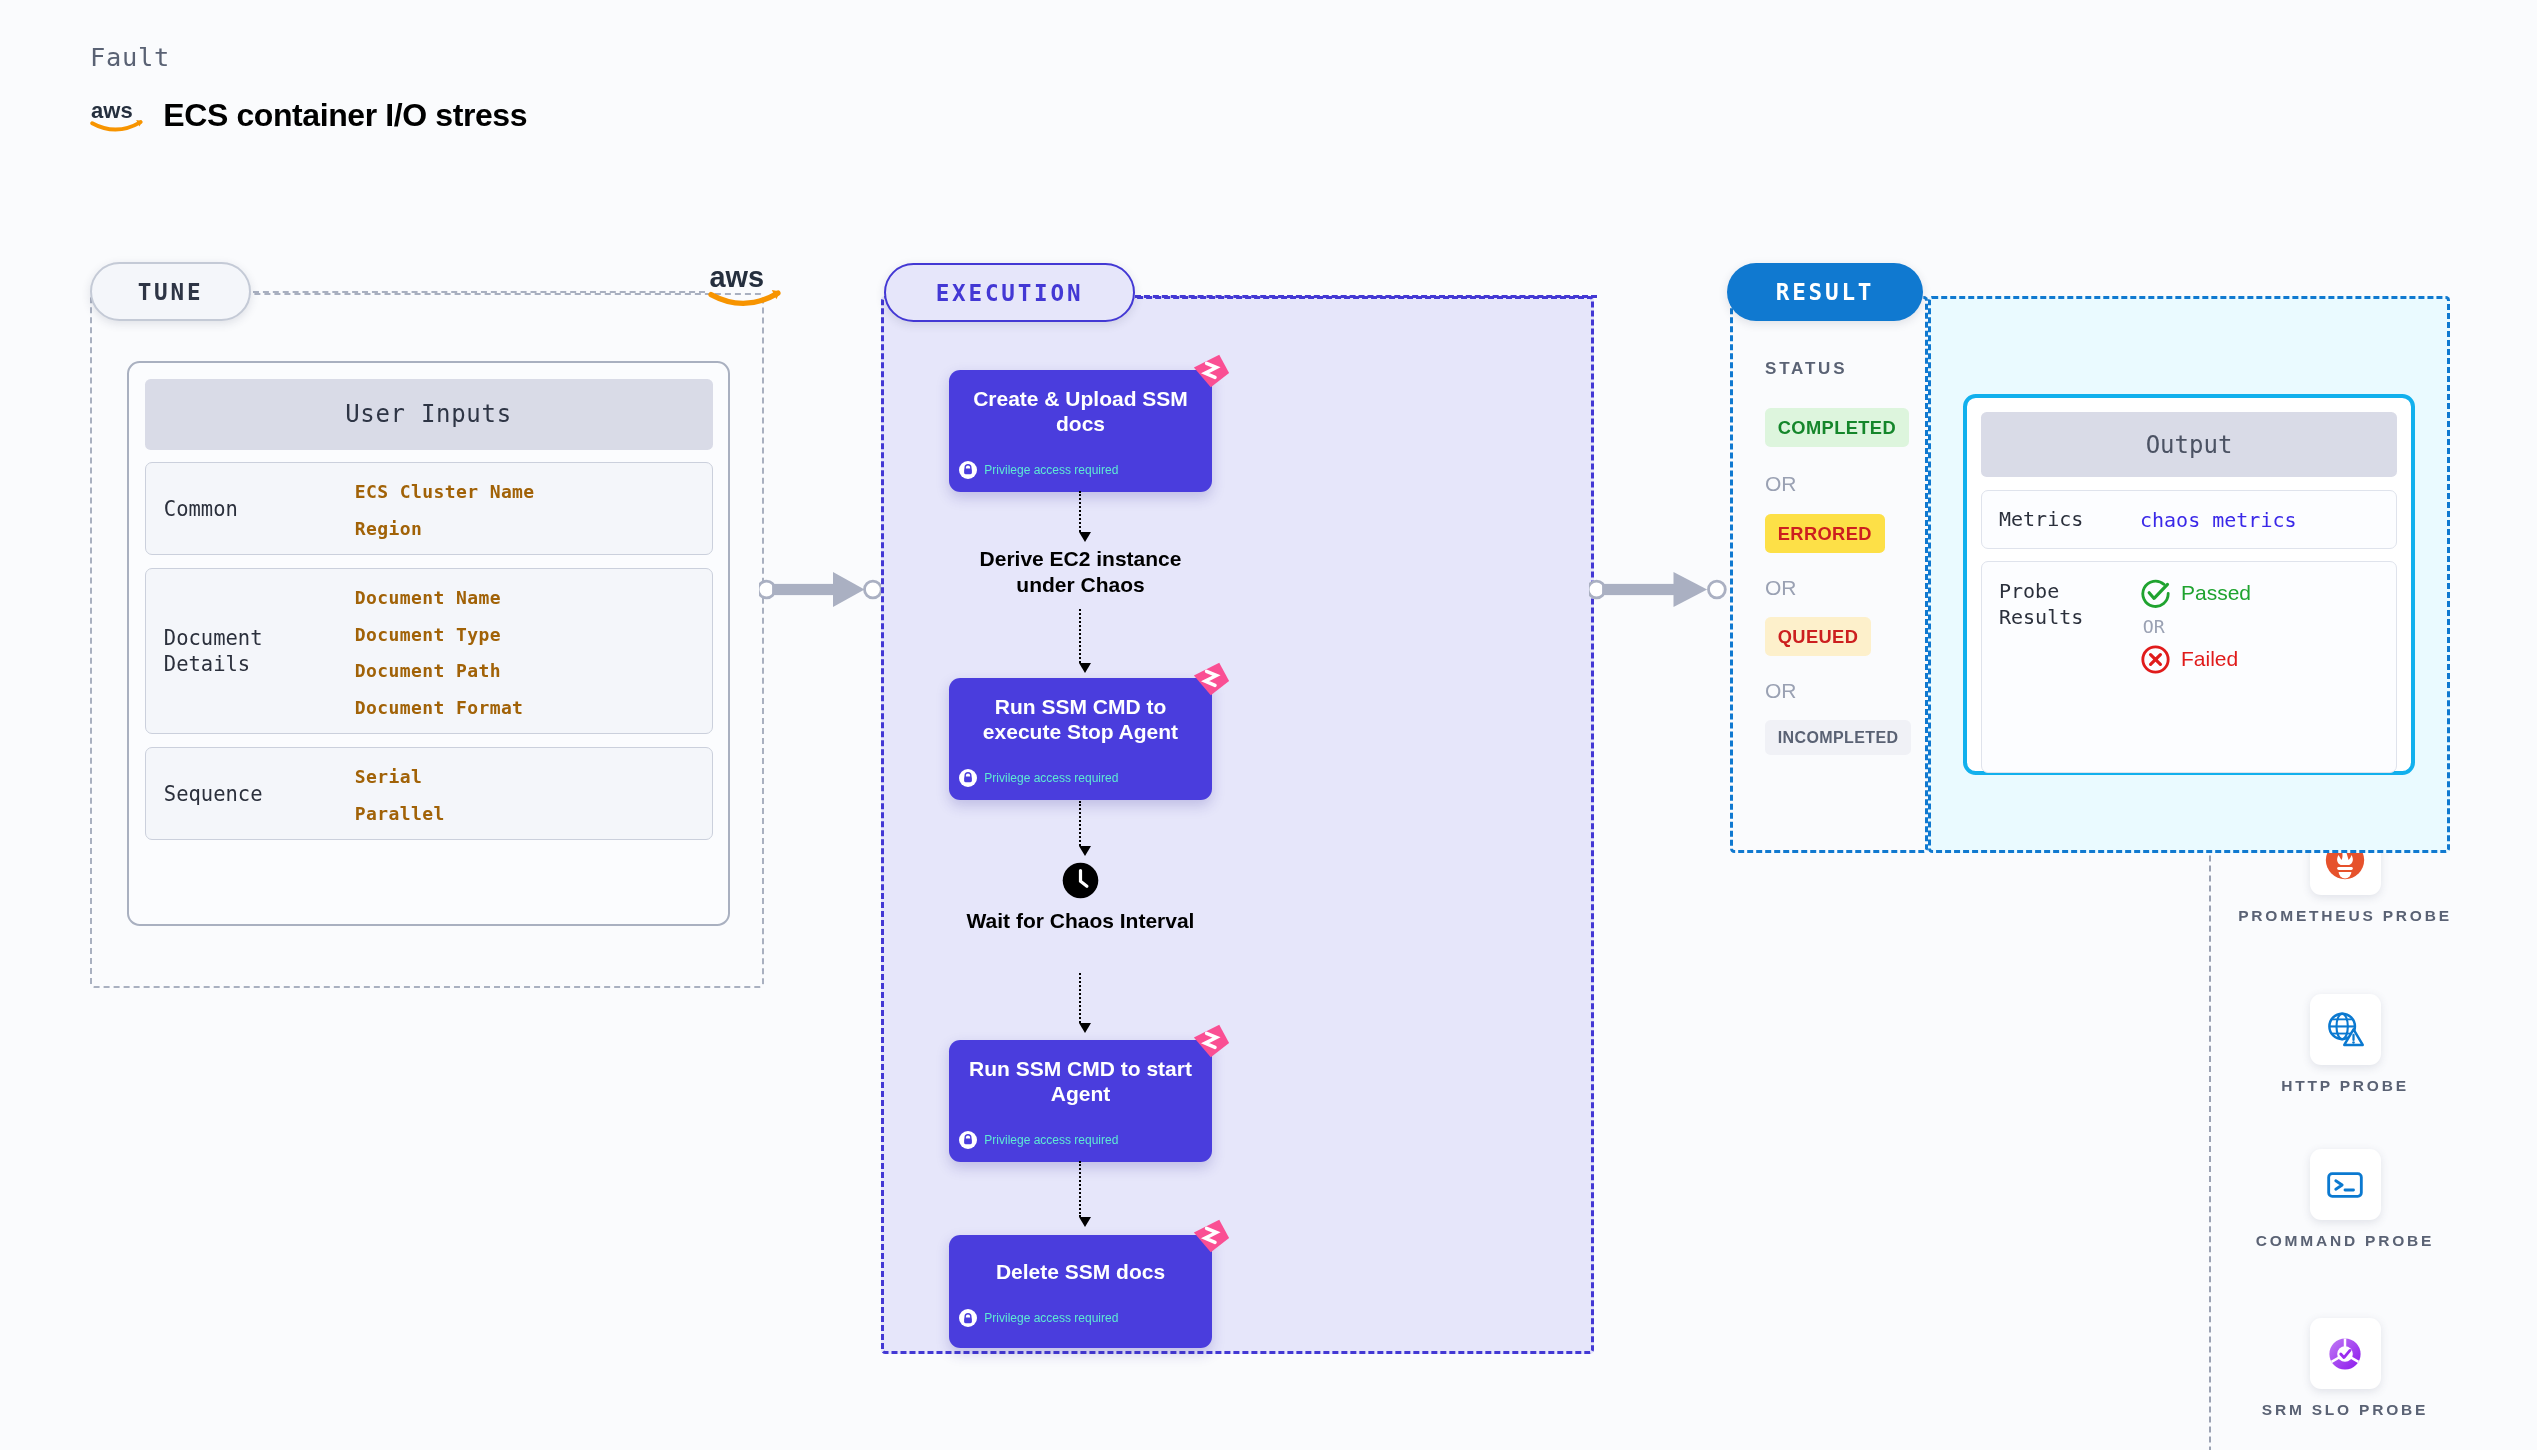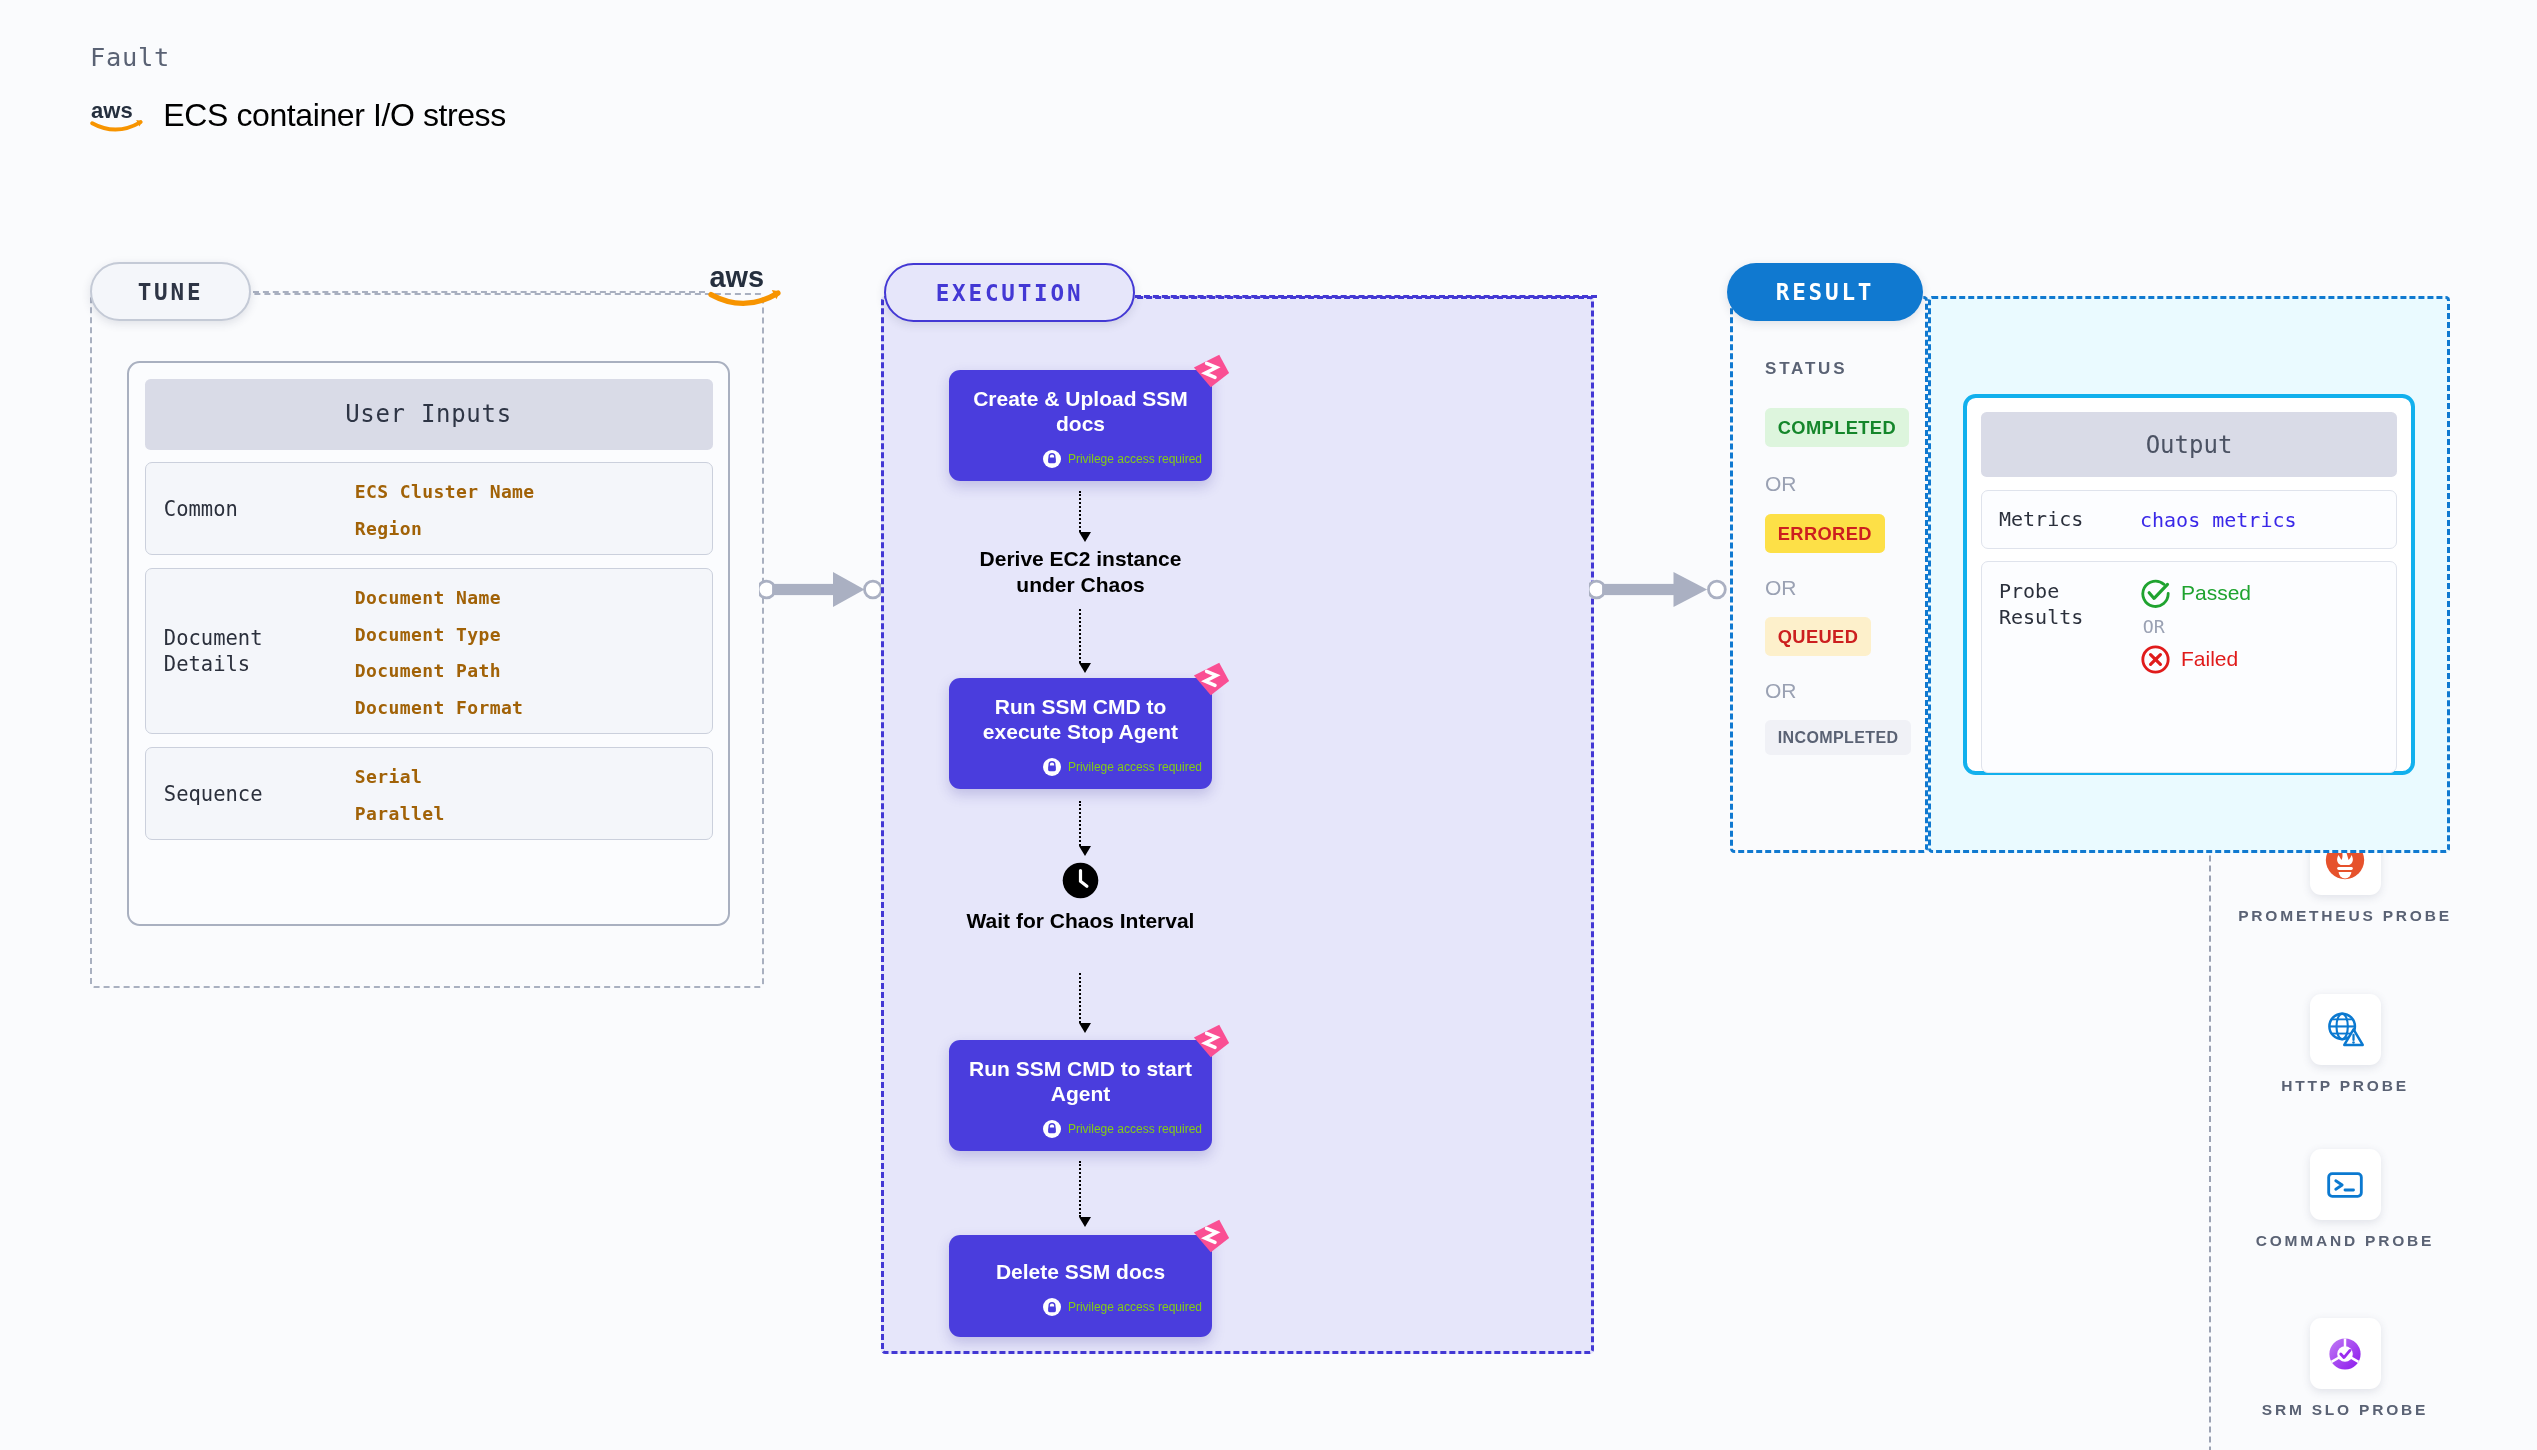--- a/index.html
+++ b/index.html
@@ -12,21 +12,21 @@
   }
 
   
   #header { position: absolute; left: 90px; top: 42px; }
   #fault-label {
     font-family: "DejaVu Sans Mono", monospace;
     font-size: 25.4px; color: #5a6274; letter-spacing: 0.7px;
   }
   #title-row { display: flex; align-items: center; gap: 18.3px; margin-top: 25.4px; }
   #aws-logo-header { width: 55px; height: 37px; }
-  #fault-title { font-size: 32px; font-weight: normal; color: #000; letter-spacing: -0.4px; text-align: right; }
+  #fault-title { font-size: 32px; font-weight: bold; color: #000; letter-spacing: -0.4px; text-align: right; }
 
   
   .panel { position: absolute; }
   .panel-pill {
     position: absolute; z-index: 6;
     display: flex; align-items: center; justify-content: center;
     border-radius: 705px;
     font-family: "DejaVu Sans Mono", monospace;
     font-weight: bold; letter-spacing: 2.8px;
     box-shadow: 0 2.8px 10px rgba(40,50,80,.13);
@@ -113,22 +113,22 @@
   
   #flow { position: absolute; left: 0; top: 0; width: 445px; }
   .step {
     position: absolute; left: 65px; width: 263px;
     background: #4a3ddd; border-radius: 11.3px;
     box-shadow: 0 5.6px 12.7px rgba(60,50,160,.22);
     padding: 15.5px 10px 12.7px; text-align: center;
   }
   .step-title { color: #fff; font-size: 21px; font-weight: bold; line-height: 1.2; }
   .step-sub {
-    margin-top: 14px; display: flex; align-items: center; justify-content: flex-end; gap: 7px;
-    color: #84cc16; font-size: 12px;
+    margin-top: 25px; display: flex; align-items: center; justify-content: flex-start; gap: 7px;
+    color: #5eead4; font-size: 12px;
   }
   .lock-badge {
     width: 18.3px; height: 18.3px; border-radius: 50%; background: #fff;
     display: flex; align-items: center; justify-content: center; flex: none;
   }
   .pink-tag {
     position: absolute; right: -20px; top: -18.3px; width: 41px; height: 38px;
   }
   .plain-step {
     position: absolute; left: 65px; width: 263px; text-align: center;

